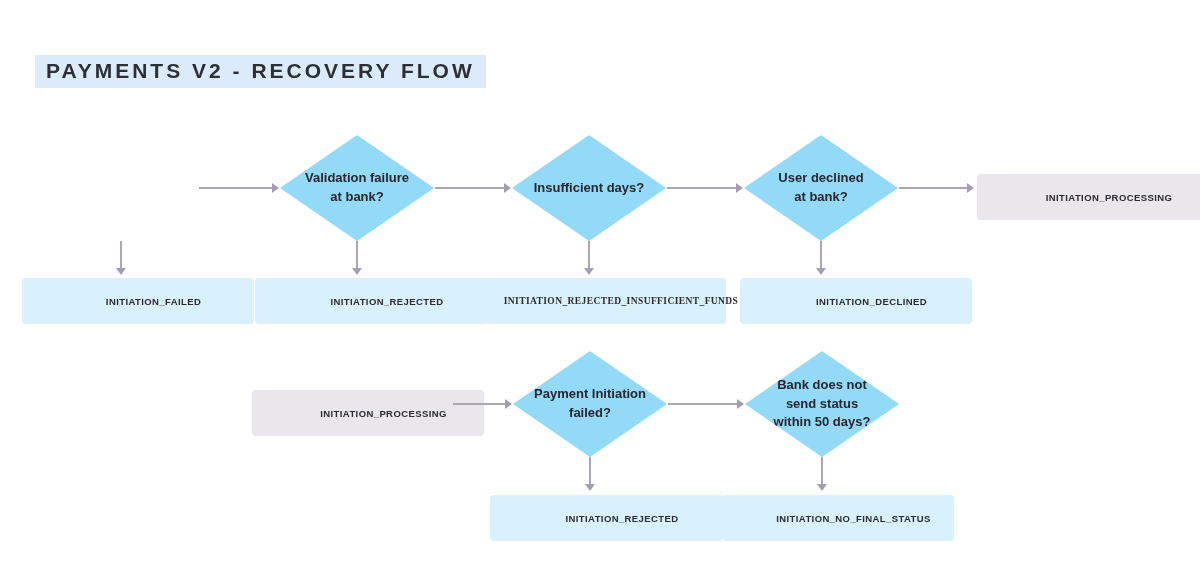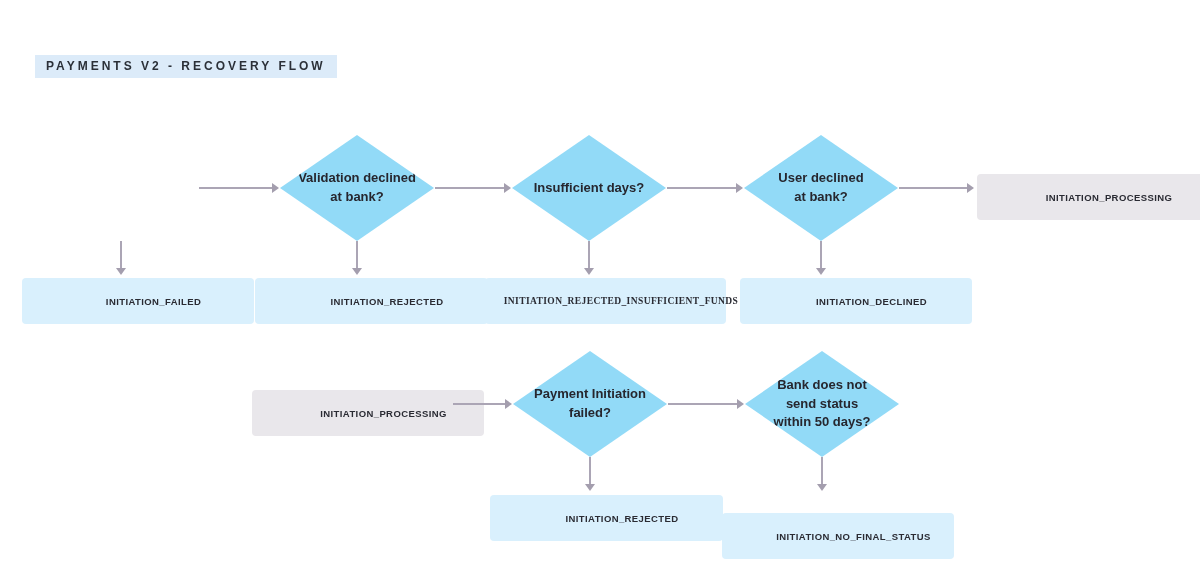--- a/index.html
+++ b/index.html
@@ -3,21 +3,21 @@
 <meta charset="utf-8">
 <style>
   html,body { margin:0; padding:0; background:#ffffff; }
   .canvas {
     position:relative; width:1200px; height:578px; background:#ffffff;
     font-family:"Liberation Sans", sans-serif; overflow:hidden;
   }
   .title {
     position:absolute; left:35px; top:55px;
     background:#dcebf9; color:#2b3038;
-    font-size:12px; font-weight:bold; letter-spacing:3px;
+    font-size:21px; font-weight:bold; letter-spacing:3px;
     padding:4px 11px 5px 11px; white-space:nowrap;
   }
   .diamond {
     position:absolute; width:154px; height:106px;
     clip-path:polygon(50% 0%,100% 50%,50% 100%,0% 50%);
     background:#92daf7;
     display:flex; align-items:center; justify-content:center; text-align:center;
   }
   .diamond .q {
     font-size:13px; font-weight:bold; color:#26262e;
@@ -53,21 +53,21 @@
   #d5 { left:513px; top:351px; }
   #d6 { left:745px; top:351px; }
 
   #r1 { left:22px;  top:278px; width:201px; }
   #r2 { left:255px; top:278px; width:202px; }
   #r3 { left:485px; top:278px; width:210px;font-family:Liberation Serif, serif; }
   #r4 { left:722px; top:278px; width:201px;margin-left:18px; }
   #g1 { left:977px; top:174px; width:202px; }
   #g2 { left:252px; top:390px; width:201px; }
   #r5 { left:490px; top:495px; width:202px; }
-  #r6 { left:722px; top:495px; width:201px;margin-top:18px; }
+  #r6 { left:722px; top:495px; width:201px; }
 
   #a1l { left:199px; top:187px; width:73px; }  #a1h { left:272px; top:183px; }
   #a2l { left:435px; top:187px; width:69px; }  #a2h { left:504px; top:183px; }
   #a3l { left:667px; top:187px; width:69px; }  #a3h { left:736px; top:183px; }
   #a4l { left:899px; top:187px; width:68px; }  #a4h { left:967px; top:183px; }
   #a5l { left:453px; top:403px; width:52px; }  #a5h { left:505px; top:399px; }
   #a6l { left:668px; top:403px; width:69px; }  #a6h { left:737px; top:399px; }
 
   #v1l { left:120px; top:241px; height:27px; } #v1h { left:116px; top:268px; }
   #v2l { left:356px; top:241px; height:27px; } #v2h { left:352px; top:268px; }
@@ -77,21 +77,21 @@
   #v6l { left:821px; top:457px; height:27px; } #v6h { left:817px; top:484px; }
 </style>
 </head>
 <body>
 
 <div class="canvas">
 
   <div class="title">PAYMENTS V2 - RECOVERY FLOW</div>
 
   <div class="diamond" id="d2">
-    <span class="q">Validation declined
+    <span class="q">Validation failure
 at bank?</span>
   </div>
   <div class="diamond" id="d3">
     <span class="q">Insufficient days?</span>
   </div>
   <div class="diamond" id="d4">
     <span class="q">User declined
 at bank?</span>
   </div>
 

